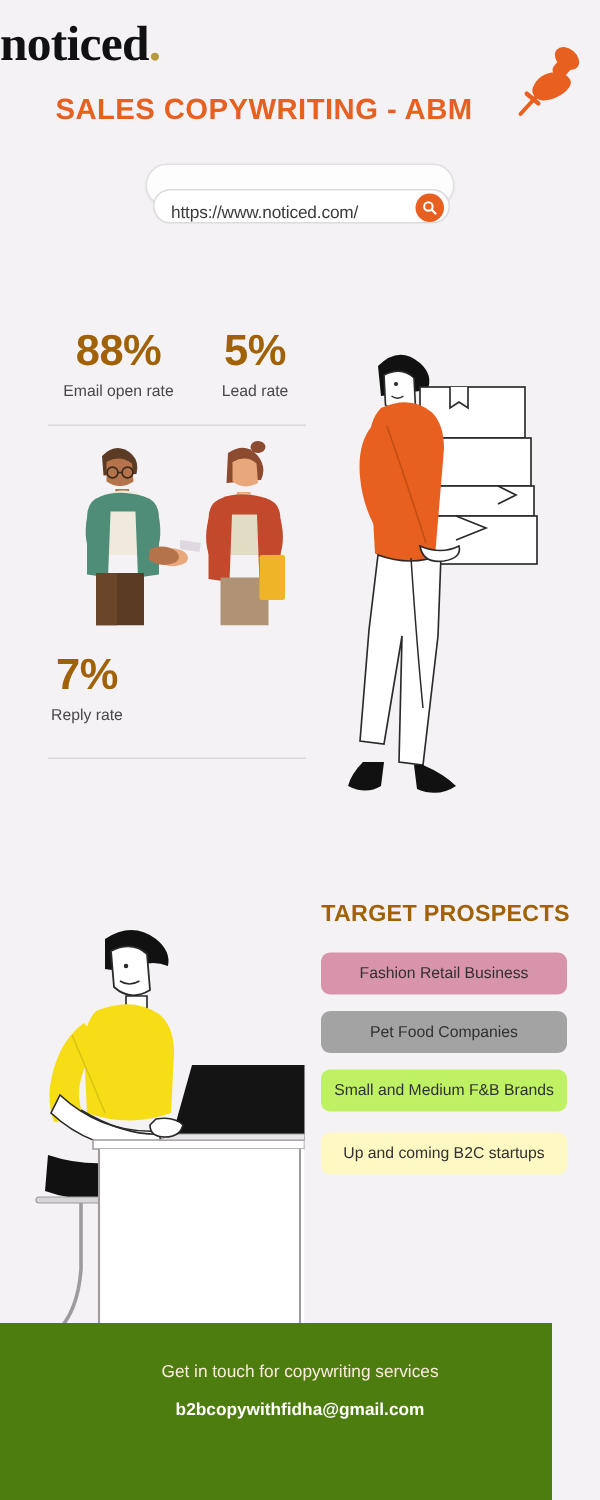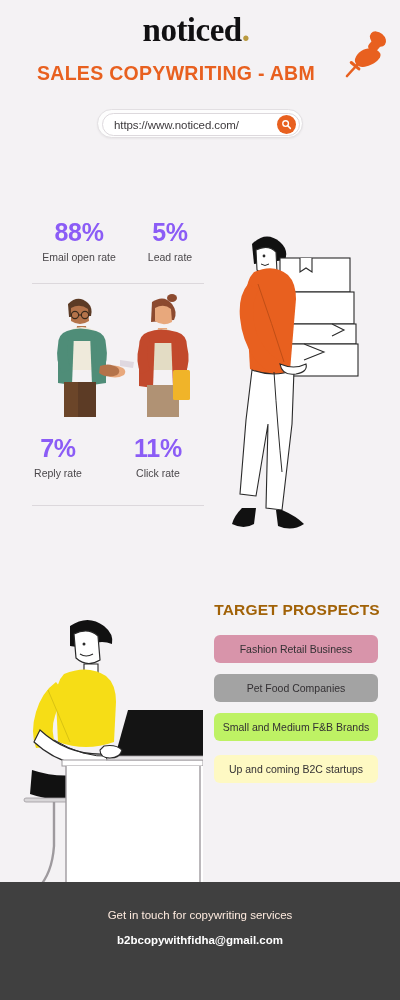--- a/index.html
+++ b/index.html
@@ -7,21 +7,21 @@
     width: 400px; height: 1000px;
     font-family: "Liberation Sans", sans-serif;
     background: #f4f2f4;
     overflow: hidden;
   }
   .page { position: relative; width: 400px; height: 1000px; background: #f4f2f4; }
 
   
   .logo {
     position: absolute; top: 12px; left: 0; width: 392px;
-    text-align: center;
+    text-align: left;
     font-family: "Liberation Serif", serif;
     font-size: 33px; font-weight: 700; color: #111012;
     letter-spacing: -0.5px;
   }
   .logo .dot { color: #b99a3f; }
 
   .headline {
     position: absolute; top: 62px; left: 0; width: 352px;
     text-align: center;
     font-size: 19.5px; font-weight: 700; color: #e8601f;
@@ -32,41 +32,41 @@
 
   
   .urlbar {
     position: absolute; top: 109px; left: 97px;
     width: 206px; height: 29px;
     background: #fdfdfd; border: 1px solid #e2dfe2;
     border-radius: 15px;
     box-shadow: 0 1px 2px rgba(0,0,0,.05);
   }
   .urlbar-inner {
-    position: absolute; top: 3px; left: 4px;
+    position: absolute; top: 16px; left: 4px;
     width: 198px; height: 23px;
     border: 1px solid #ddd9dd; border-radius: 12px;
     background: #fff;
-    display: flex; align-items: center;
+    display: flex; align-items: flex-end;
   }
   .url-text {
     flex: 1; padding-left: 11px;
     font-size: 11.5px; color: #3d3a3d; letter-spacing: -0.1px;
     white-space: nowrap;
   }
   .search-btn {
     width: 19px; height: 19px; margin-right: 3px;
     border-radius: 50%; background: #e8601f;
     display: flex; align-items: center; justify-content: center;
     flex-shrink: 0;
   }
 
   
   .stat { position: absolute; text-align: center; }
-  .stat .value { font-size: 25px; font-weight: 700; color: #8b5cf6; letter-spacing: -0.3px; }
+  .stat .value { font-size: 29px; font-weight: 700; color: #a16207; letter-spacing: -0.3px; }
   .stat .label { font-size: 10.5px; color: #4a474a; margin-top: 4px; }
   .s1 { top: 218px; left: 26px;  width: 106px; }
   .s2 { top: 218px; left: 132px; width: 76px; }
   .s3 { top: 434px; left: 20px;  width: 76px; }
   .s4 { top: 434px; left: 120px; width: 76px; }
 
   .divider { position: absolute; left: 32px; width: 172px; height: 1px; background: #dcd8dc; }
   .d1 { top: 283px; }
   .d2 { top: 505px; }
 
@@ -89,22 +89,22 @@
     font-size: 10.5px; color: #333033;
     text-align: center;
   }
   .p1 { top: 635px; background: #d894aa; }
   .p2 { top: 674px; background: #a3a3a3; }
   .p3 { top: 713px; background: #bef264; }
   .p4 { top: 755px; background: #fef9c3; }
 
   
   .footer {
-    position: absolute; top: 882px; left: 0; width: 400px; height: 118px;
-    background: #404040;
+    position: absolute; top: 882px; left: 0; width: 368px; height: 118px;
+    background: #4d7c0f;
   }
   .footer-line1 {
     position: absolute; top: 27px; left: 0; width: 400px; text-align: center;
     font-size: 11.5px; color: #fdeade;
   }
   .footer-line2 {
     position: absolute; top: 52px; left: 0; width: 400px; text-align: center;
     font-size: 11.5px; font-weight: 700; color: #ffffff;
   }
 </style>
@@ -143,24 +143,20 @@
     <div class="value">88%</div>
     <div class="label">Email open rate</div>
   </div>
   <div class="stat s2">
     <div class="value">5%</div>
     <div class="label">Lead rate</div>
   </div>
   <div class="stat s3">
     <div class="value">7%</div>
     <div class="label">Reply rate</div>
-  </div>
-  <div class="stat s4">
-    <div class="value">11%</div>
-    <div class="label">Click rate</div>
   </div>
 
   <div class="divider d1"></div>
   <div class="divider d2"></div>
 
   <svg class="ill ill-handshake" viewBox="0 0 170 135">
 
     <path d="M34 22 q10 -10 20 -1 q5 5 3 13 l-22 1 z" fill="#5c3b25"></path>
     <path d="M37 26 q9 -5 17 1 l1 12 q-9 6 -18 0 z" fill="#b4734a"></path>
     <circle cx="41" cy="33" r="3.6" fill="none" stroke="#3a2a1c" stroke-width="1.1"></circle>

